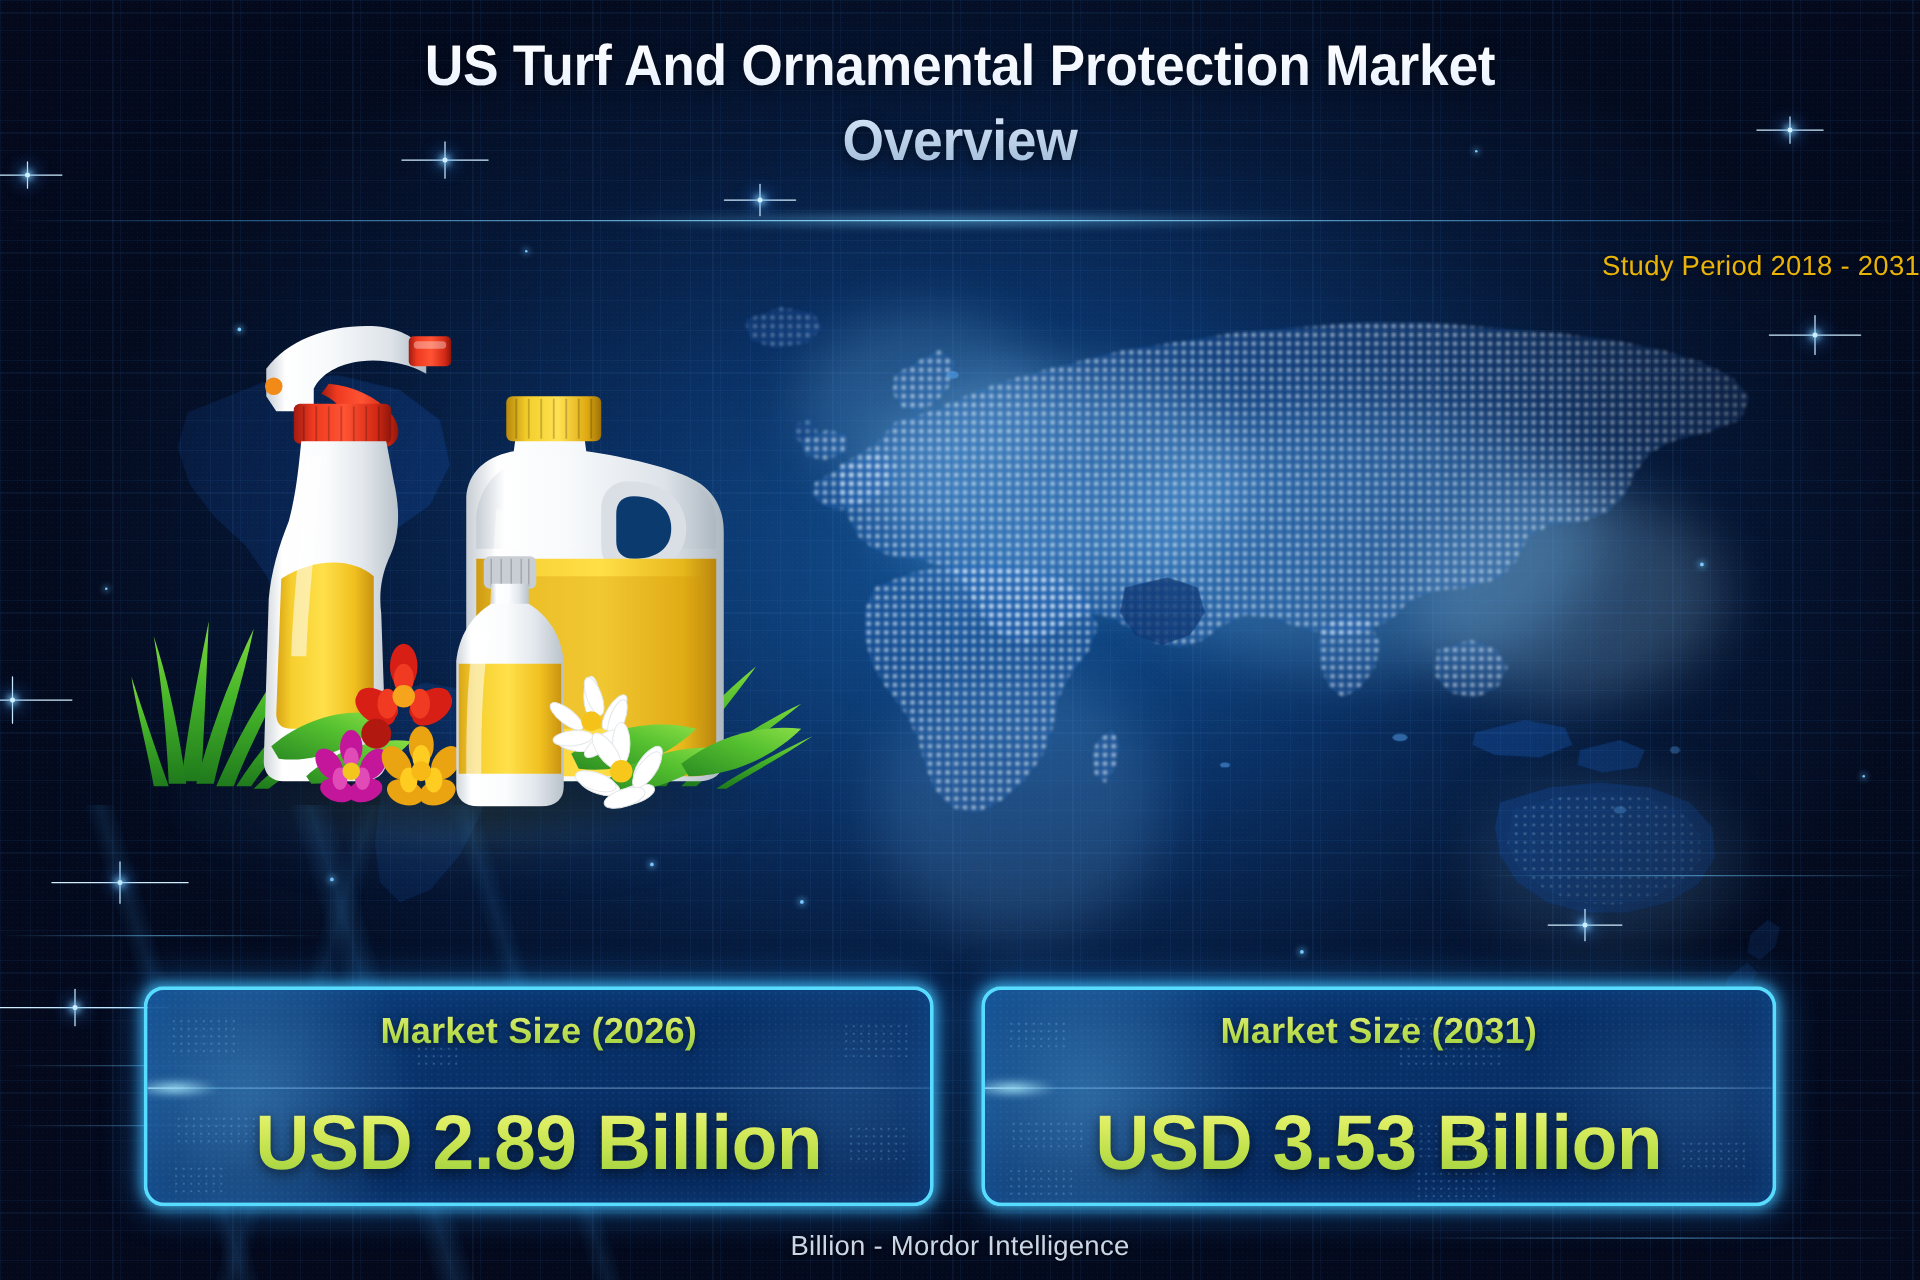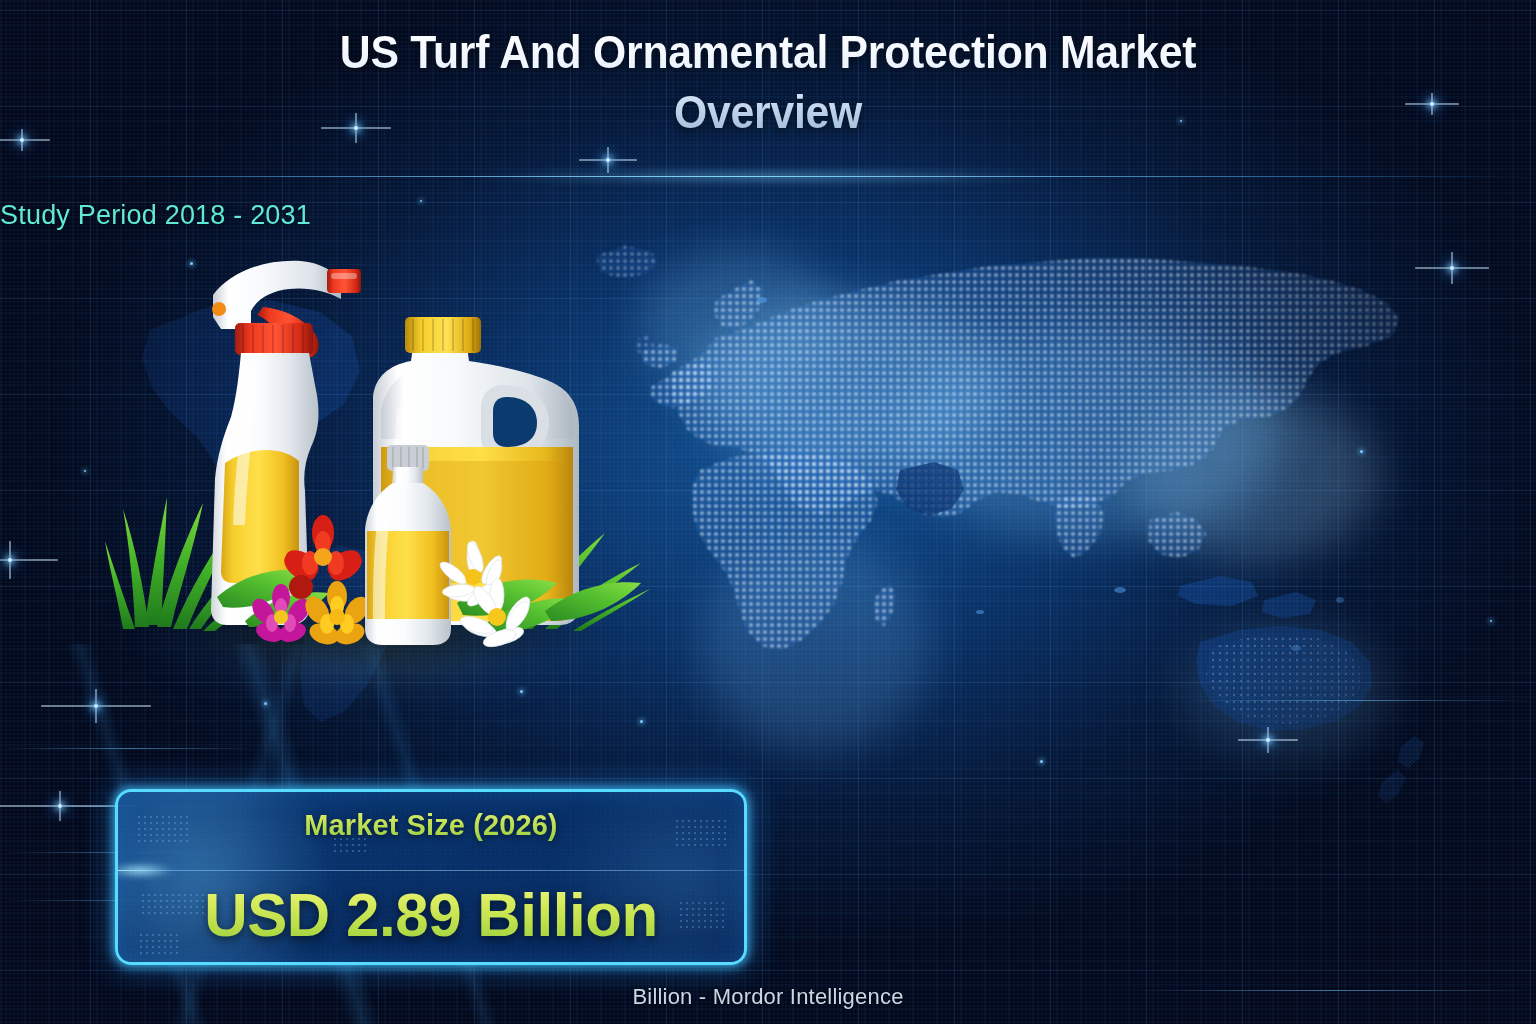--- a/index.html
+++ b/index.html
@@ -113,23 +113,23 @@
     letter-spacing:-0.3px;
     transform:scaleX(.93);
     background:linear-gradient(180deg, #ffffff 6%, #eef5ff 34%, #cfe0f4 62%, #a9c2de 88%, #93b0d0 100%);
     -webkit-background-clip:text; background-clip:text;
     color:transparent; -webkit-text-fill-color:transparent;
     filter:drop-shadow(0 2px 5px rgba(0,0,0,.55));
   }
 
   .subtitle{
     position:absolute; left:0; right:0; top:200px;
-    text-align:left;
-    font-size:27px; font-weight:400; letter-spacing:.2px;
-    color:#5eead4;
+    text-align:right;
+    font-size:22px; font-weight:400; letter-spacing:.2px;
+    color:#eab308;
     text-shadow:0 1px 4px rgba(0,0,0,.6);
   }
 
   
   .product{ position:absolute; left:105px; top:225px; width:545px; height:460px; }
   .product svg{ width:100%; height:100%; display:block; }
   .prod-reflect{
     position:absolute; left:140px; top:625px; width:470px; height:86px;
     background:radial-gradient(ellipse at 50% 0%, rgba(120,150,110,.30), rgba(40,70,110,.10) 55%, rgba(0,0,0,0) 78%);
     filter:blur(9px);
@@ -706,17 +706,34 @@
         <div class="chip" style="left:560px;top:108px;width:50px;height:30px;"></div>
         <div class="chip" style="left:214px;top:44px;width:34px;height:18px;"></div>
       </div>
       <div class="card-sheen"></div>
       <div class="card-sheen2"></div>
       <div class="card-divider"></div>
       <div class="card-label">Market Size (2026)</div>
       <div class="card-value">USD 2.89 Billion</div>
     </div>
 
+    <div class="card card-r">
+      <div class="card-tex"></div>
+      <div class="card-chips">
+        <div class="chip" style="left:18px;top:24px;width:48px;height:26px;"></div>
+        <div class="chip" style="left:20px;top:104px;width:60px;height:26px;"></div>
+        <div class="chip" style="left:18px;top:142px;width:52px;height:22px;"></div>
+        <div class="chip" style="left:330px;top:20px;width:86px;height:44px;"></div>
+        <div class="chip" style="left:340px;top:106px;width:78px;height:30px;"></div>
+        <div class="chip" style="left:344px;top:144px;width:66px;height:22px;"></div>
+        <div class="chip" style="left:556px;top:120px;width:52px;height:26px;"></div>
+      </div>
+      <div class="card-sheen"></div>
+      <div class="card-sheen2"></div>
+      <div class="card-divider"></div>
+      <div class="card-label">Market Size (2031)</div>
+      <div class="card-value">USD 3.53 Billion</div>
+    </div>
   </div>
 
   <div class="source">Billion - Mordor Intelligence</div>
 
 </div>
 
 </body></html>

